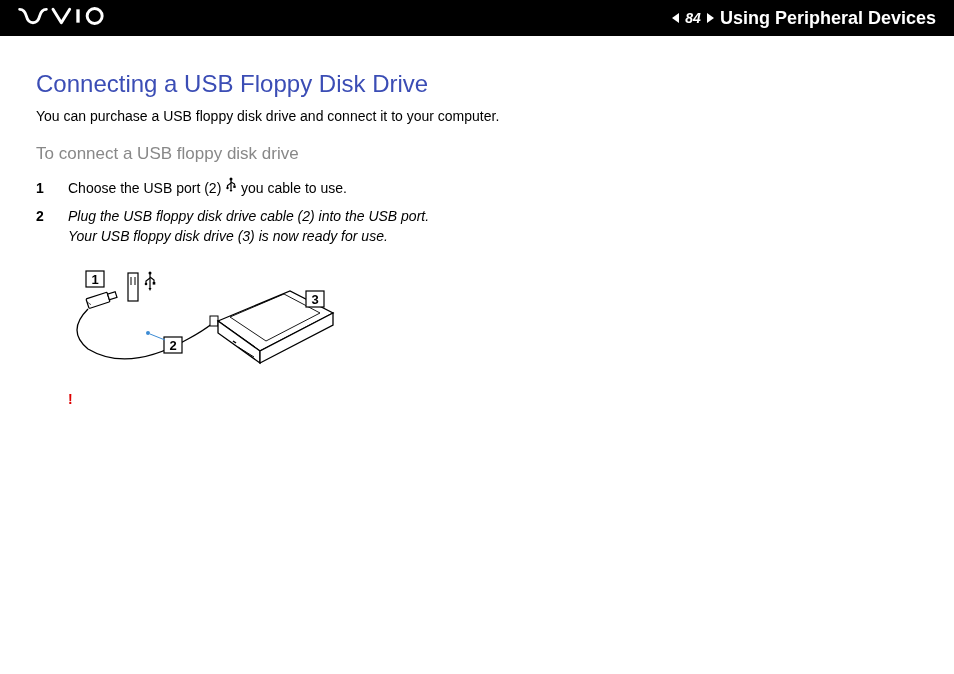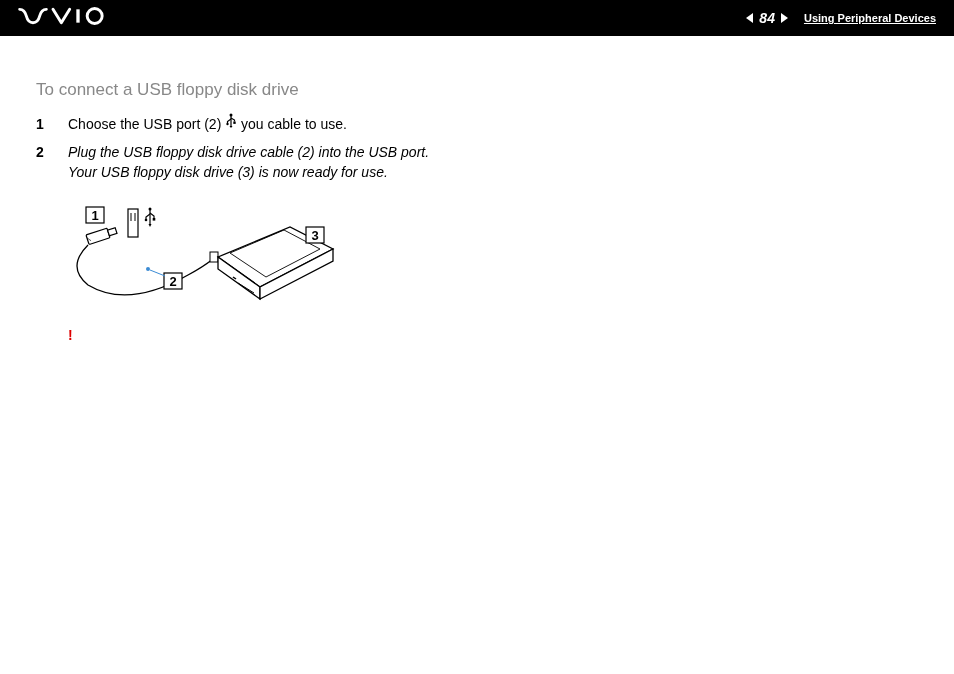--- a/index.html
+++ b/index.html
@@ -32,23 +32,22 @@
       cursor: pointer;
     }
     .page-number {
       font-weight: bold;
       font-style: italic;
       font-size: 14px;
       padding: 0 3px;
     }
     .section-title {
       font-weight: bold;
-      font-size: 11px;
-      margin-left: 14px;
-      text-decoration: underline;
+      font-size: 18px;
+      margin-left: 4px;
     }
     .content {
       padding: 34px 36px 0 36px;
     }
     .main-heading {
       color: #3b4db5;
       font-size: 24px;
       font-weight: normal;
       margin-bottom: 10px;
     }
@@ -126,20 +125,22 @@
     <span class="nav-arrow">
       <svg width="12" height="12" viewBox="0 0 12 12">
           <path d="M 3 1 L 10 6 L 3 11 Z" fill="#fff"></path>
         </svg>
     </span>
     <span class="section-title">Using Peripheral Devices</span>
   </div>
 </div>
 
 <div class="content">
+  <h1 class="main-heading">Connecting a USB Floppy Disk Drive</h1>
+  <p class="intro-text">You can purchase a USB floppy disk drive and connect it to your computer.</p>
   <h2 class="sub-heading">To connect a USB floppy disk drive</h2>
 
   <ol class="steps">
     <li>
       <span>Choose the USB port (2) </span><span class="usb-icon-inline"><svg width="12" height="16" viewBox="0 0 12 16">
             <circle cx="6" cy="2" r="1.5" fill="#000"></circle>
             <line x1="6" y1="2" x2="6" y2="14" stroke="#000" stroke-width="1.2"></line>
             <path d="M 6 6 L 2.5 8.5 L 2.5 10" stroke="#000" stroke-width="1.2" fill="none"></path>
             <circle cx="2.5" cy="11" r="1.2" fill="#000"></circle>
             <path d="M 6 5 L 9.5 7 L 9.5 8.5" stroke="#000" stroke-width="1.2" fill="none"></path>

